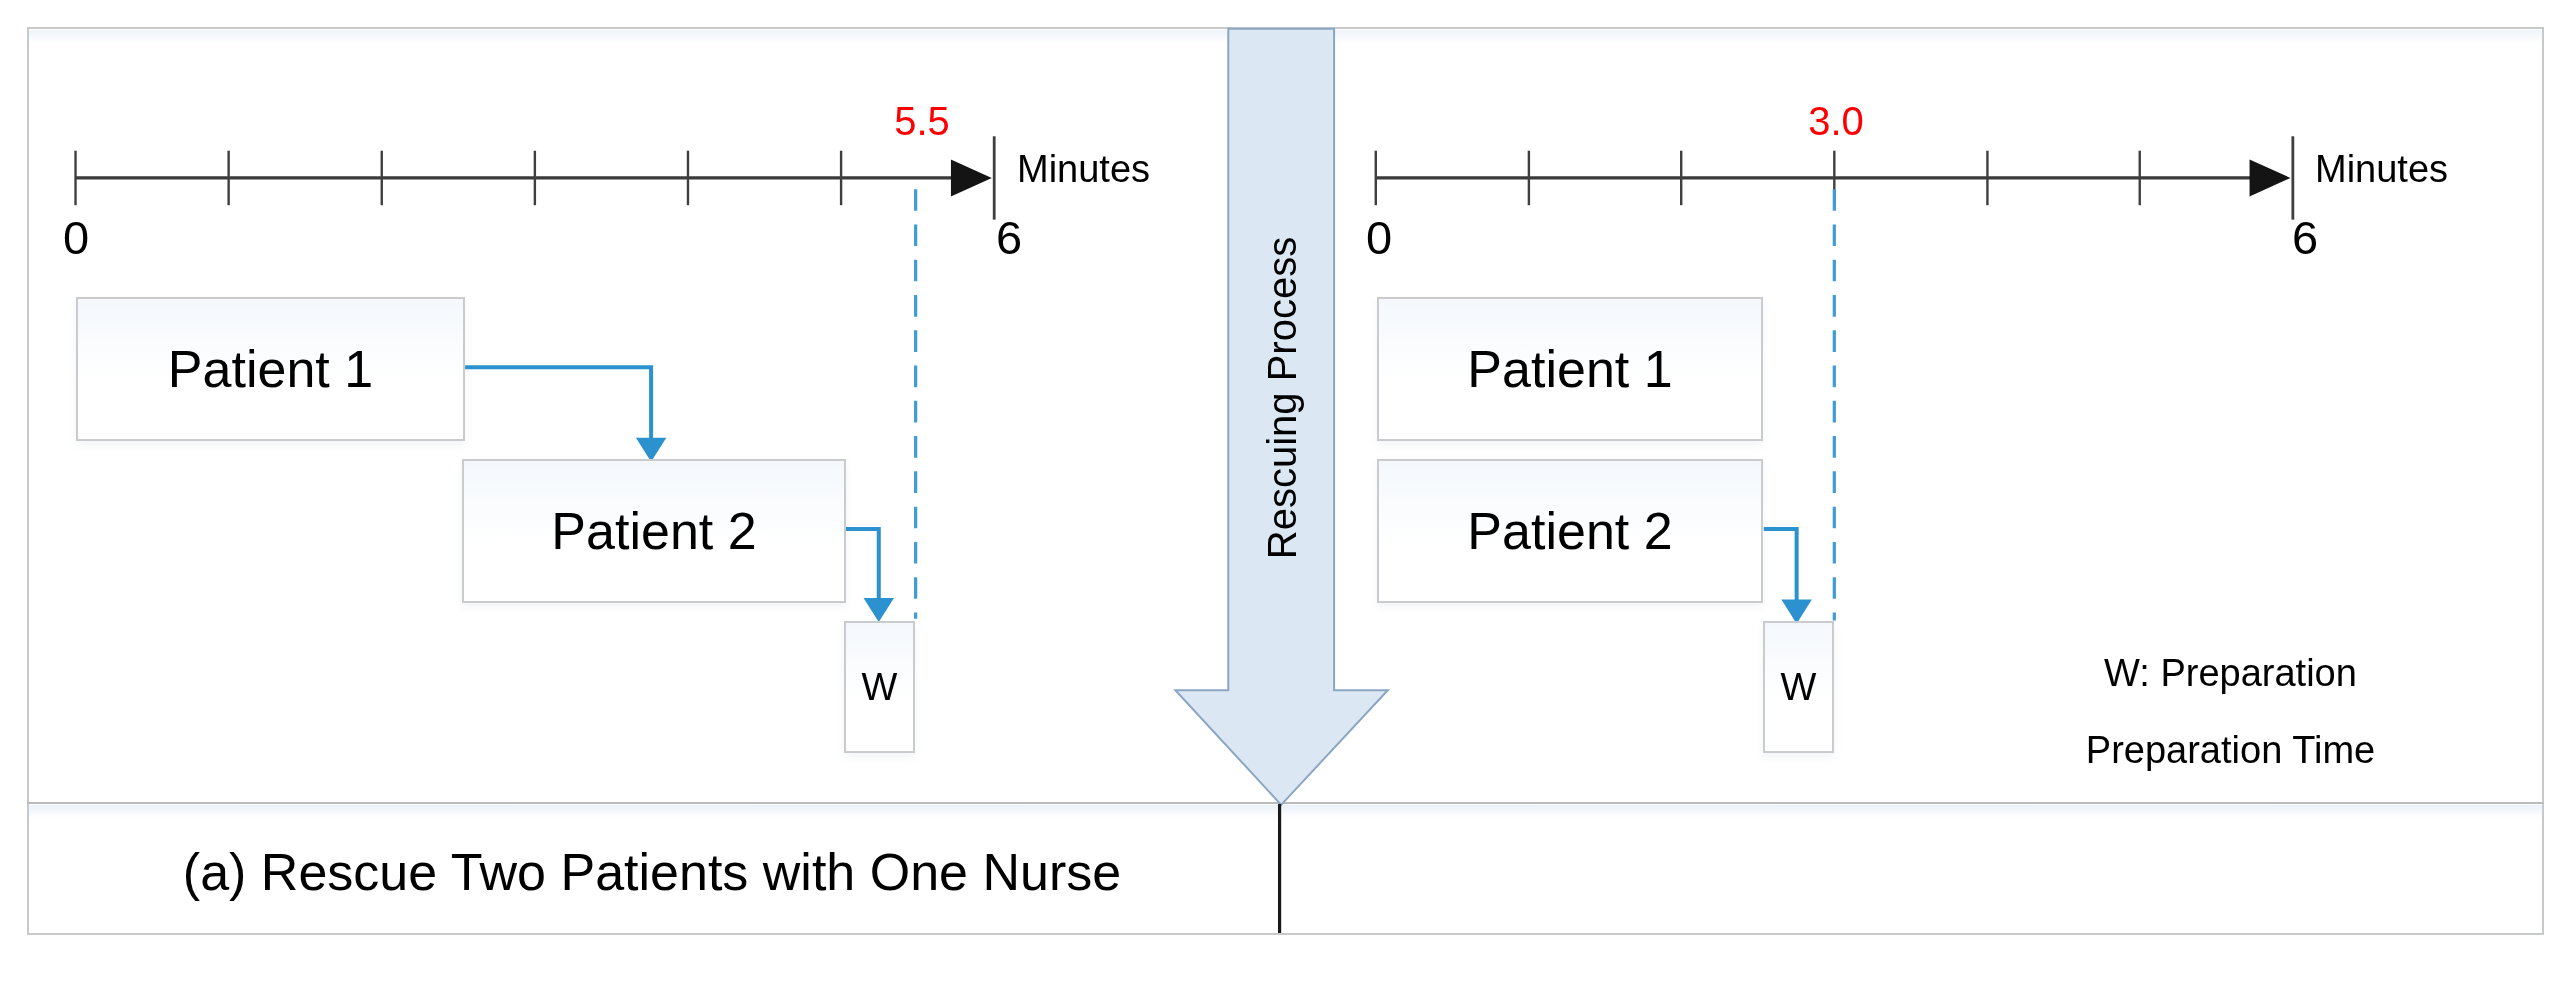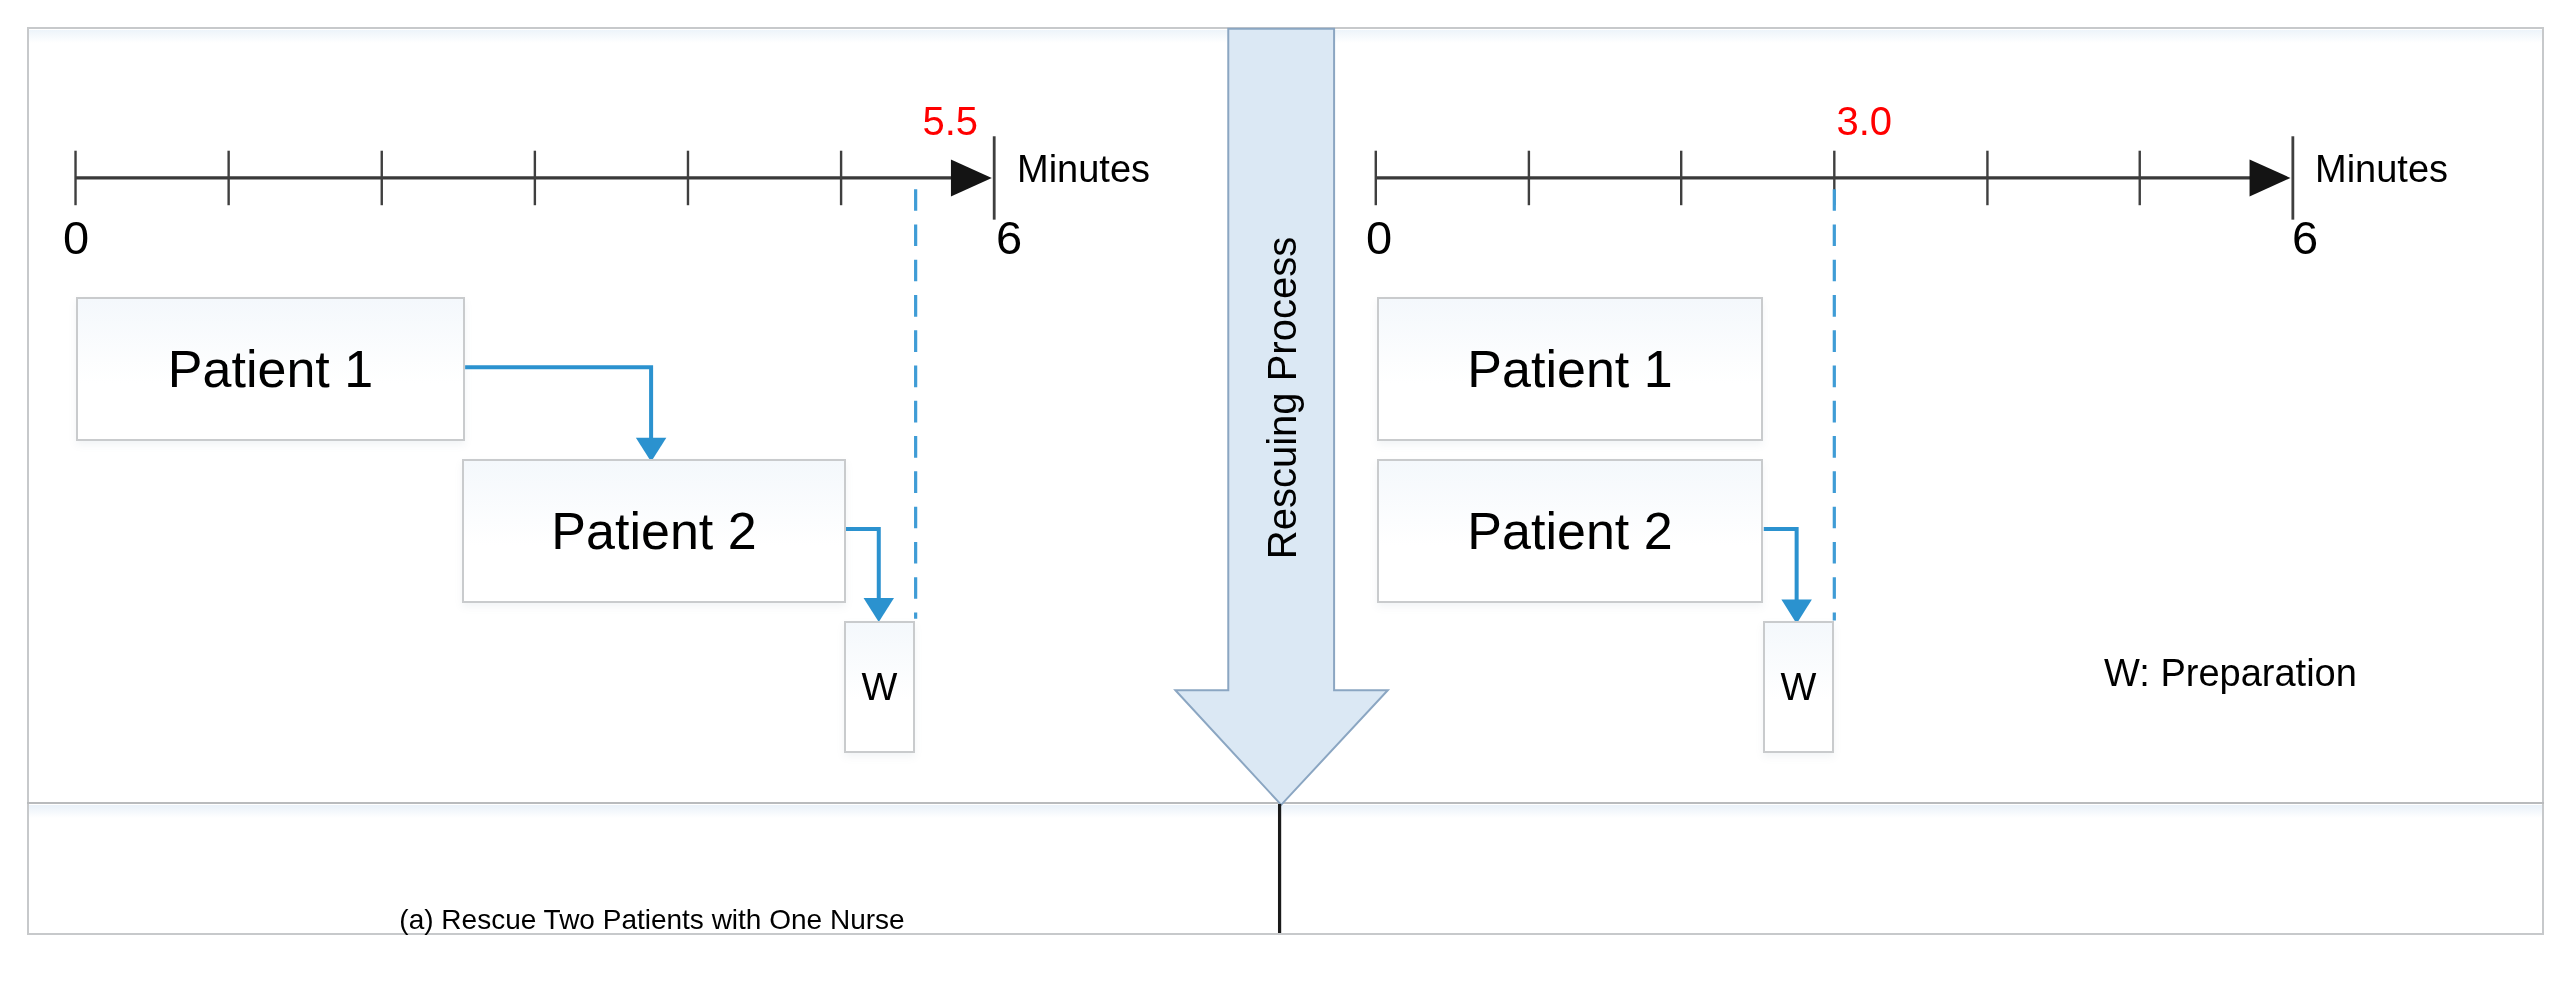--- a/index.html
+++ b/index.html
@@ -32,28 +32,28 @@
   }
   .pbox.p1-left{left:76px;top:297px;width:389px;height:144px;}
   .pbox.p2-left{left:462px;top:459px;width:384px;height:144px;}
   .pbox.w-left{left:844px;top:621px;width:71px;height:132px;font-size:38px;}
   .pbox.p1-right{left:1377px;top:297px;width:386px;height:144px;}
   .pbox.p2-right{left:1377px;top:459px;width:386px;height:144px;}
   .pbox.w-right{left:1763px;top:621px;width:71px;height:132px;font-size:38px;}
   .lbl{position:absolute;white-space:nowrap;}
   .axis-num{font-size:47px;width:56px;text-align:center;top:210px;}
   .minutes{font-size:38px;top:144px;height:51px;line-height:51px;}
-  .marker-red{font-size:40px;width:112px;text-align:right;top:99px;color:#ff0000;}
+  .marker-red{font-size:40px;width:112px;text-align:center;top:99px;color:#ff0000;}
   .legend{
     position:absolute;left:2030px;top:635px;width:401px;text-align:center;
     font-size:38px;line-height:77px;
   }
   .caption{
     position:absolute;top:843px;width:1042px;height:58px;line-height:58px;
-    text-align:center;font-size:28px;margin-top:48px;
+    text-align:center;font-size:52px;
   }
   .caption.a{left:131px;}
   .caption.b{left:1392px;}
   .rotated-label{
     position:absolute;left:1021px;top:374px;width:521px;height:48px;
     display:flex;align-items:center;justify-content:center;
     transform:rotate(-90deg);font-size:40px;color:#000;
   }
 </style>
 </head>
@@ -133,20 +133,21 @@
   <div class="lbl minutes" style="left:1017px;">Minutes</div>
   <div class="lbl marker-red" style="left:866px;">5.5</div>
 
   <div class="lbl axis-num" style="left:1351px;">0</div>
   <div class="lbl axis-num" style="left:2277px;">6</div>
   <div class="lbl minutes" style="left:2315px;">Minutes</div>
   <div class="lbl marker-red" style="left:1780px;">3.0</div>
 
   <div class="legend">
     <div>W: Preparation</div>
+    <div>Preparation Time</div>
   </div>
 
   <div class="rotated-label">Rescuing Process</div>
 
   <div class="caption a">(a) Rescue Two Patients with One Nurse</div>
 
 </div>
 
 
 </body></html>

